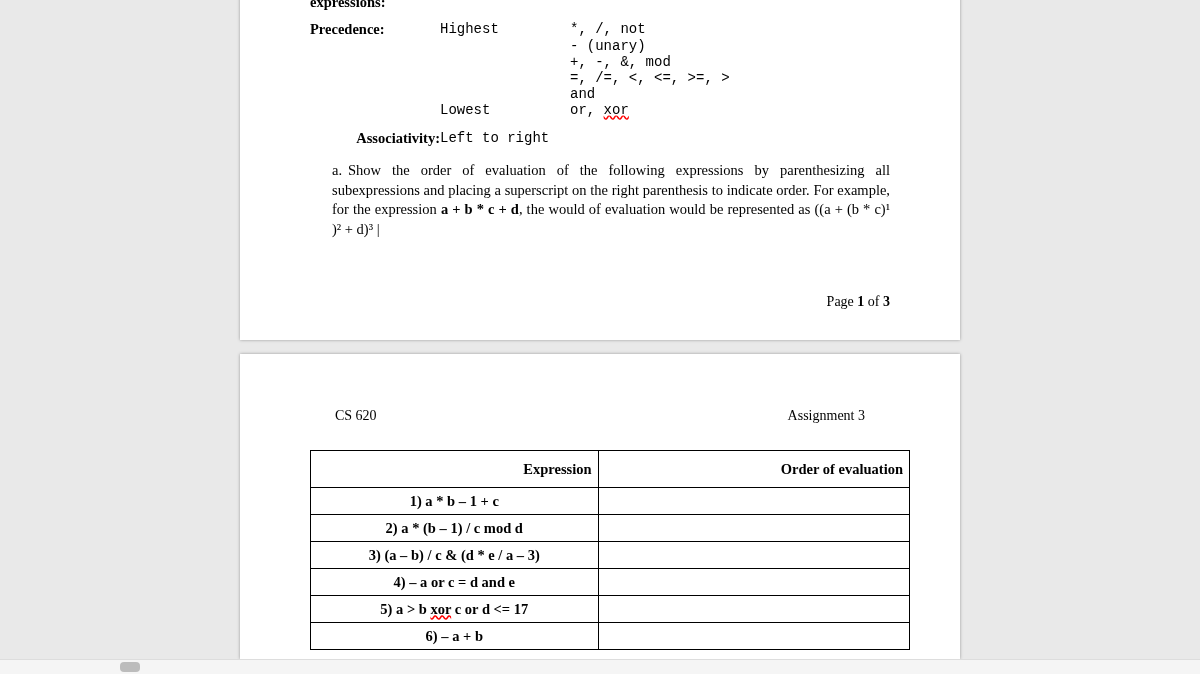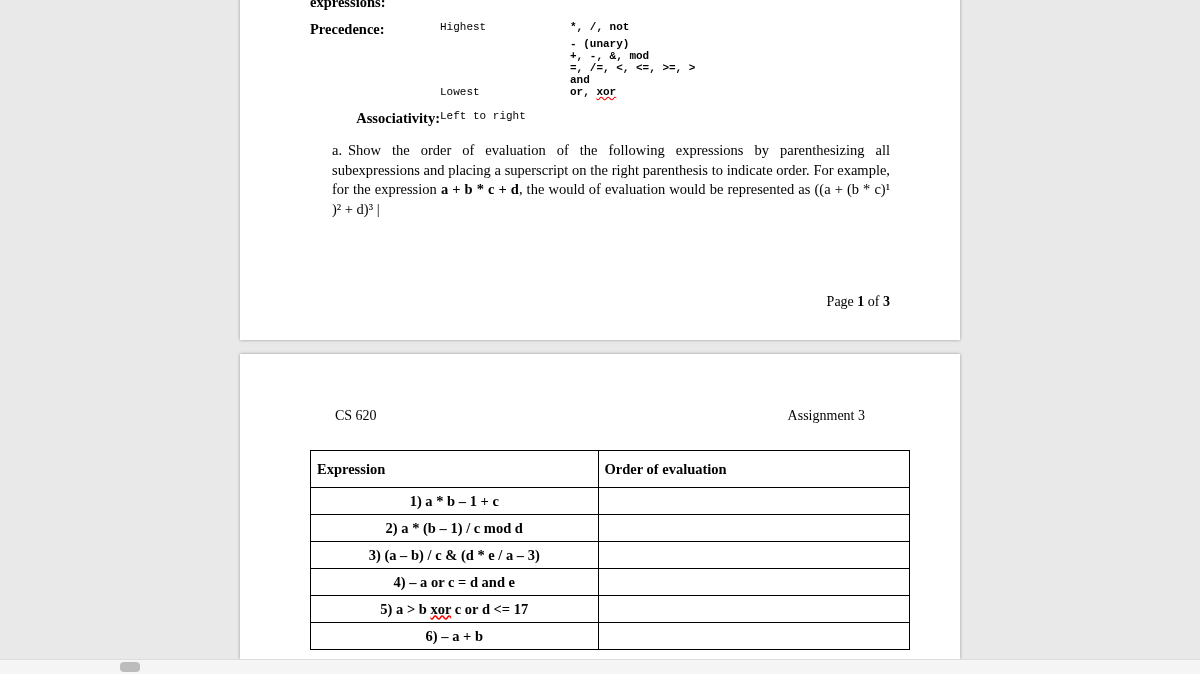--- a/index.html
+++ b/index.html
@@ -55,26 +55,26 @@
     position: relative;
   }
   .page1 {
     height: 346px;
   }
   .page2 {
     height: 305px;
   }
   .hdr-row { margin-top: 0px; }
   .bold { font-weight: bold; }
-  .mono { font-family: "Courier New", monospace; font-size: 11px; }
+  .mono { font-family: "Courier New", monospace; font-size: 14px; }
   .serif { font-family: "Times New Roman", serif; font-size: 14.5px; }
   .row { display: flex; }
   .lbl { width: 130px; }
   .col-mid { width: 130px; }
-  .col-right { flex: 1; font-weight: bold; }
+  .col-right { flex: 1; }
   .wavy {
     text-decoration: underline wavy red;
     text-decoration-skip-ink: none;
   }
   .question { margin: 14px 0 0 22px; line-height: 1.35; text-align: justify; }
   .question-marker { display: inline-block; width: 16px; }
   .page-footer-right {
     position: absolute;
     bottom: 30px;
     right: 70px;
@@ -101,21 +101,21 @@
   }
   table.expr th, table.expr td {
     border: 1px solid #000;
     padding: 4px 6px;
     text-align: center;
     vertical-align: middle;
     height: 18px;
   }
   table.expr th {
     font-weight: bold;
-    text-align: left;
+    text-align: right;
     height: 28px;
   }
 </style>
 </head>
 <body>
 
 <div class="viewport">
 
   <div class="pages">
 

